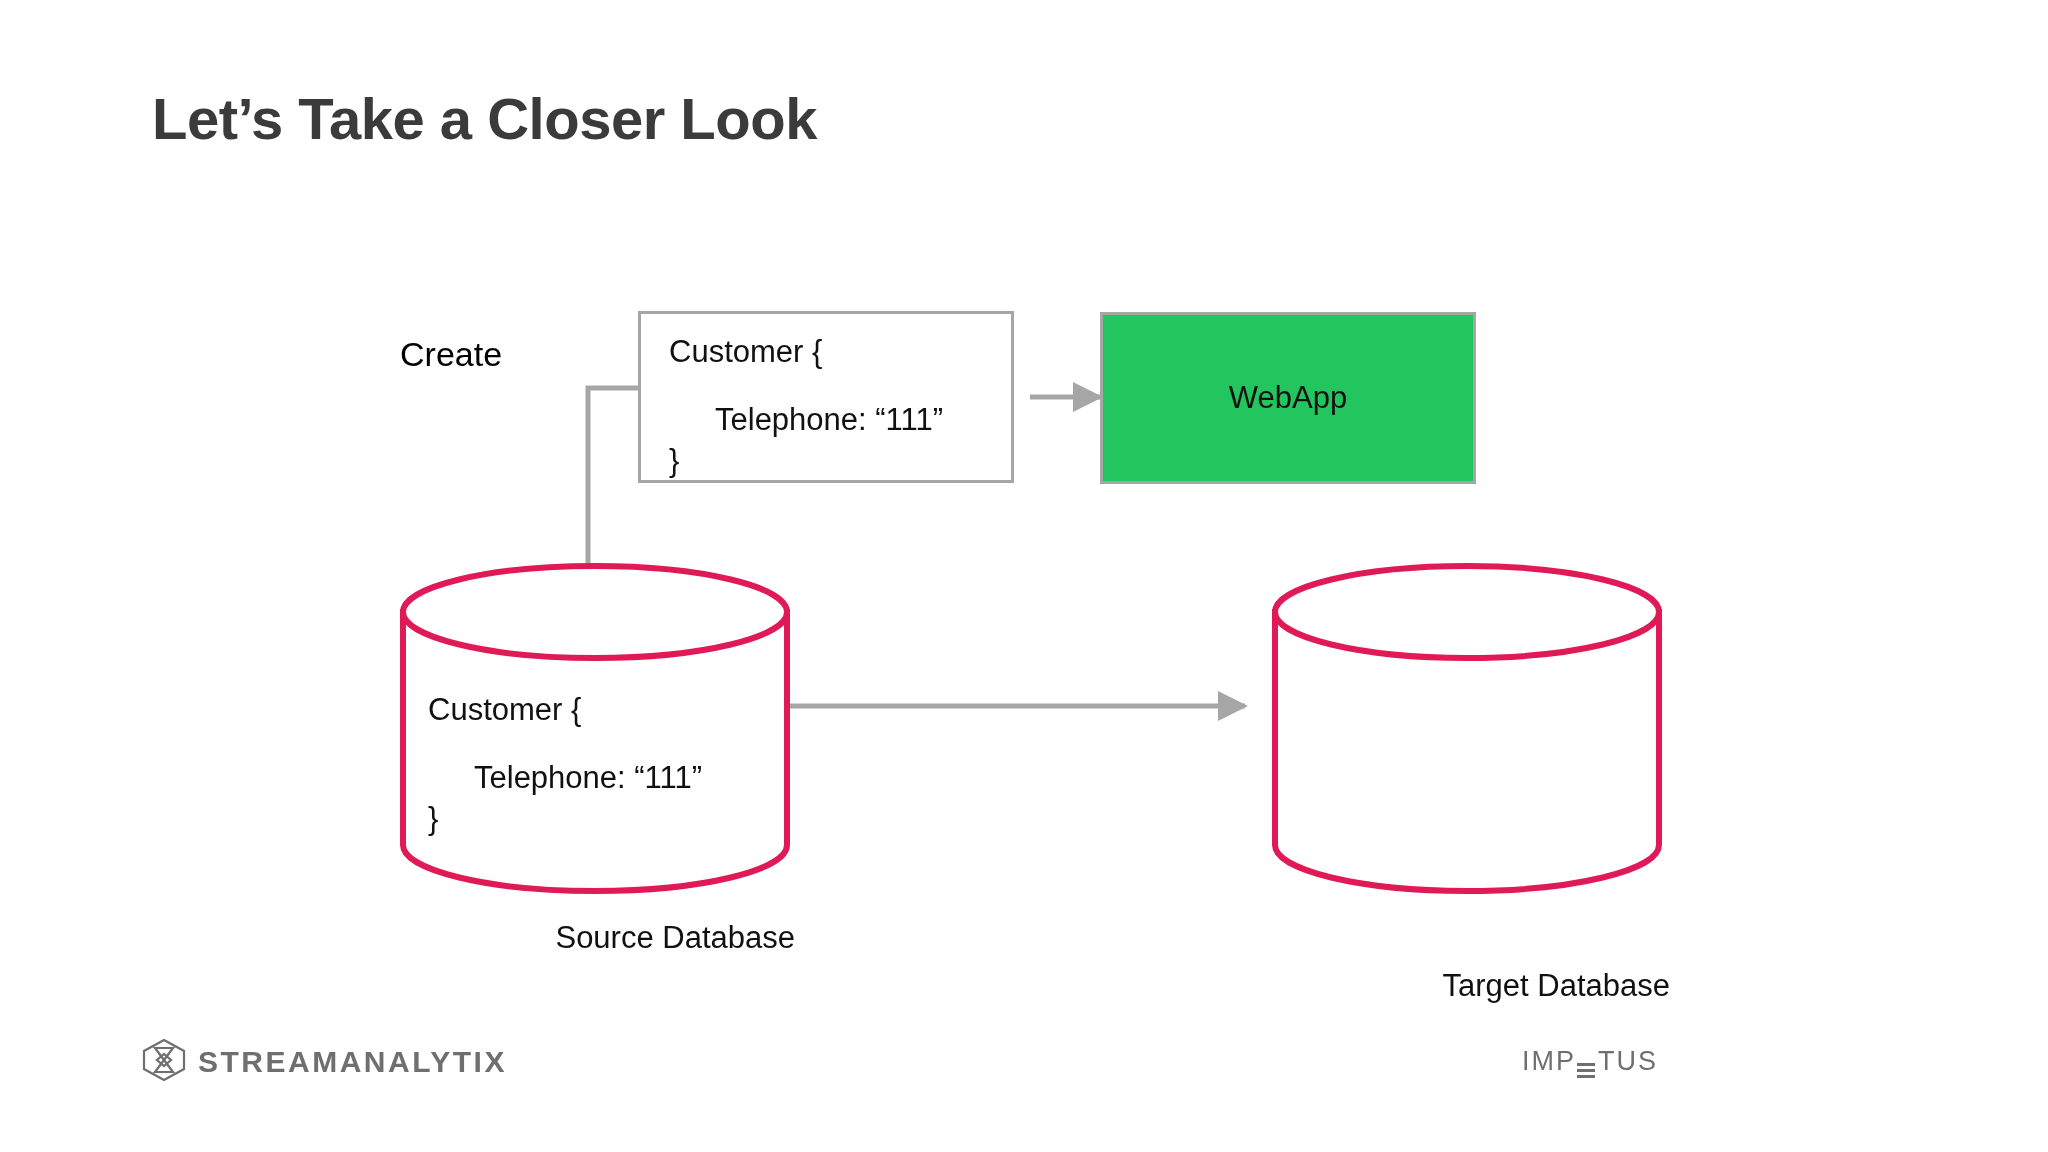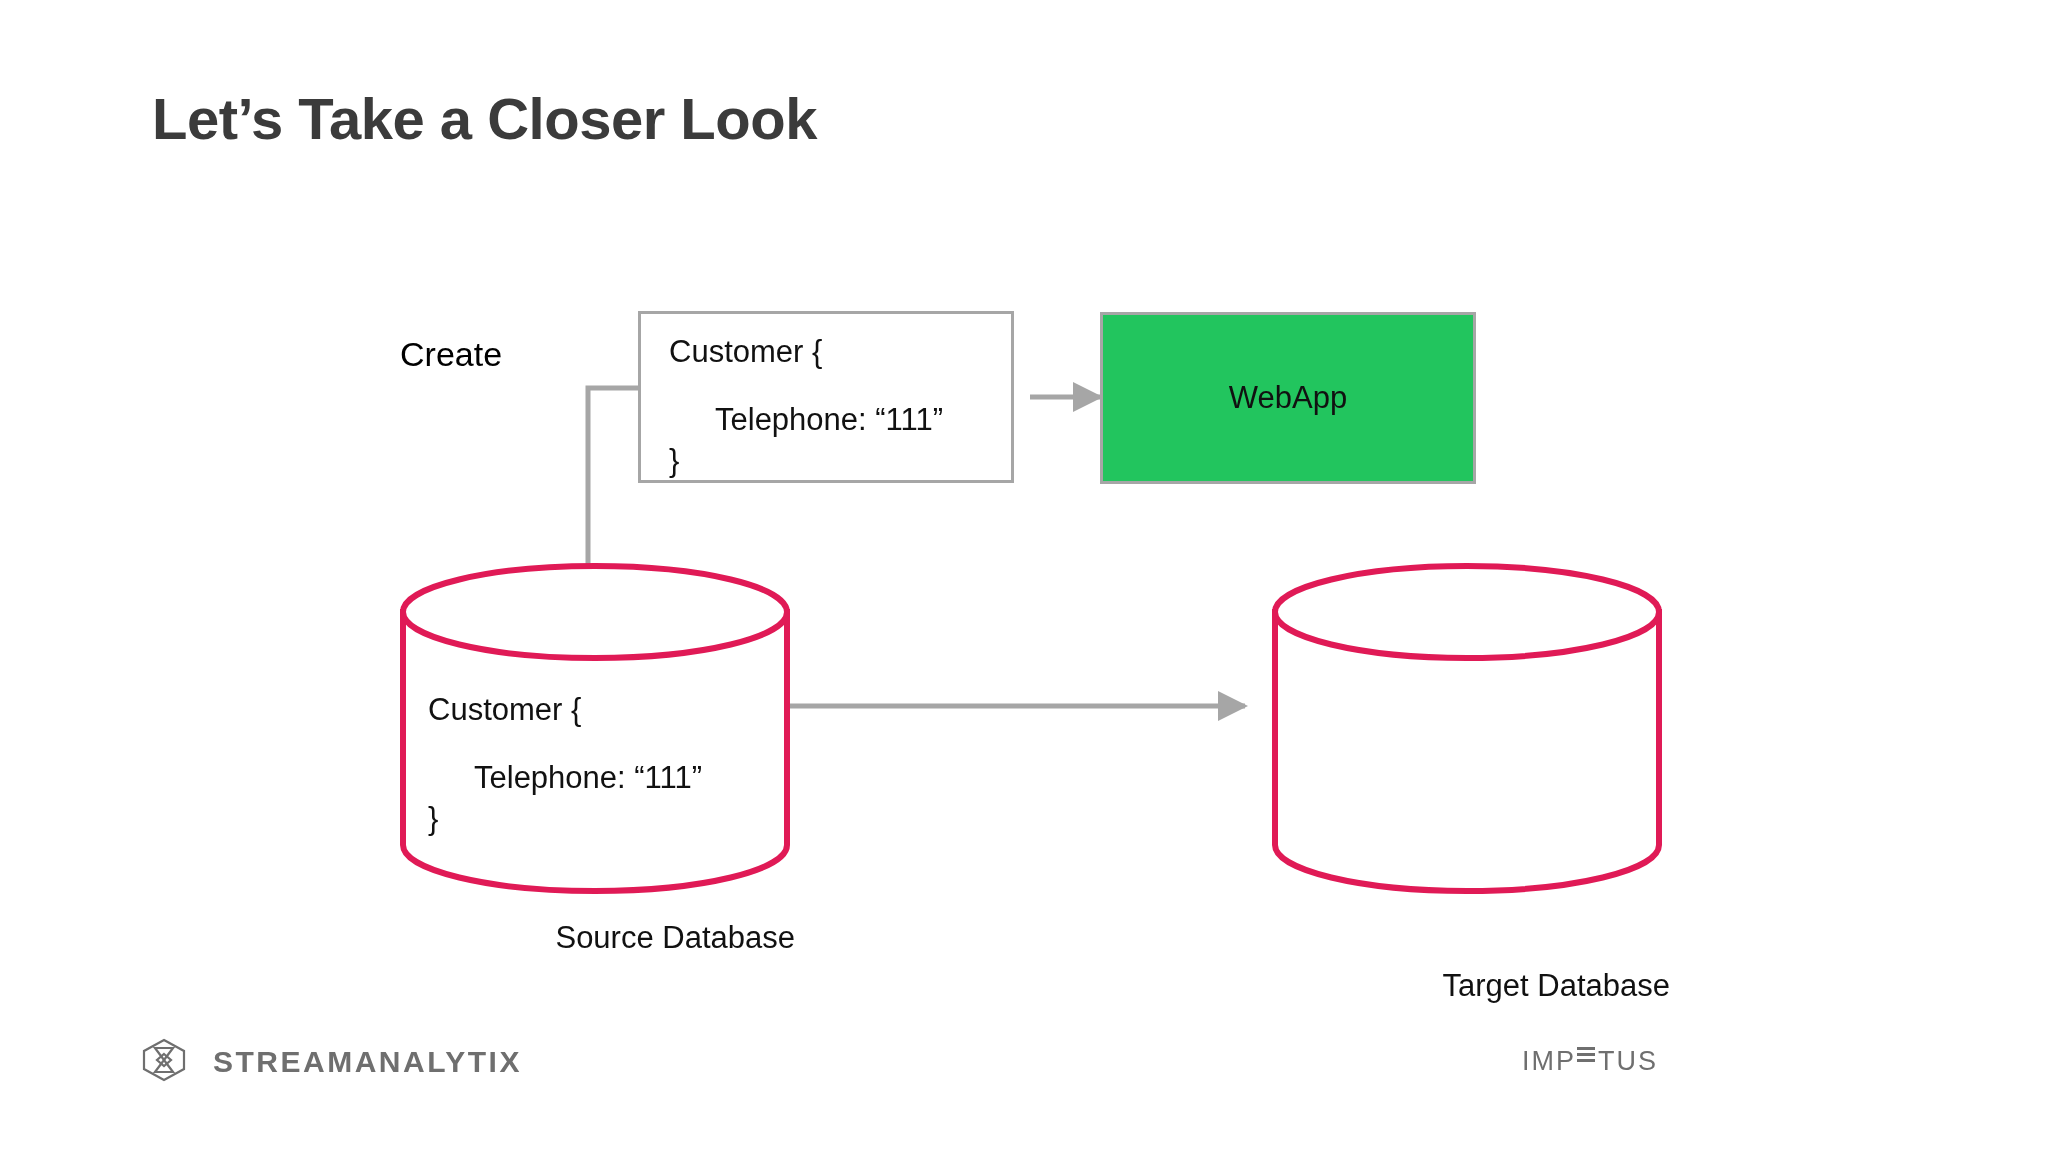--- a/index.html
+++ b/index.html
@@ -114,36 +114,36 @@
   .caption-source { left: 395px; top: 920px; width: 400px; }
   .caption-target { left: 1270px; top: 920px; width: 400px; margin-top: 48px; }
 
   
   .logo-streamanalytix {
     position: absolute;
     left: 138px;
     top: 1038px;
     display: flex;
     align-items: center;
-    gap: 23px;
+    gap: 8px;
   }
   .sa-wordmark {
     font-size: 30px;
     font-weight: bold;
     letter-spacing: 2.5px;
     color: #6f6f6f;
     white-space: nowrap;
   }
 
   .logo-impetus {
     position: absolute;
     right: 98px;
     top: 1046px;
     display: flex;
-    align-items: flex-start;
+    align-items: flex-end;
     white-space: nowrap;
   }
   .imp-txt {
     font-size: 27px;
     letter-spacing: 2px;
     color: #6f6f6f;
   }
   .imp-e {
     display: inline-flex;
     flex-direction: column;

